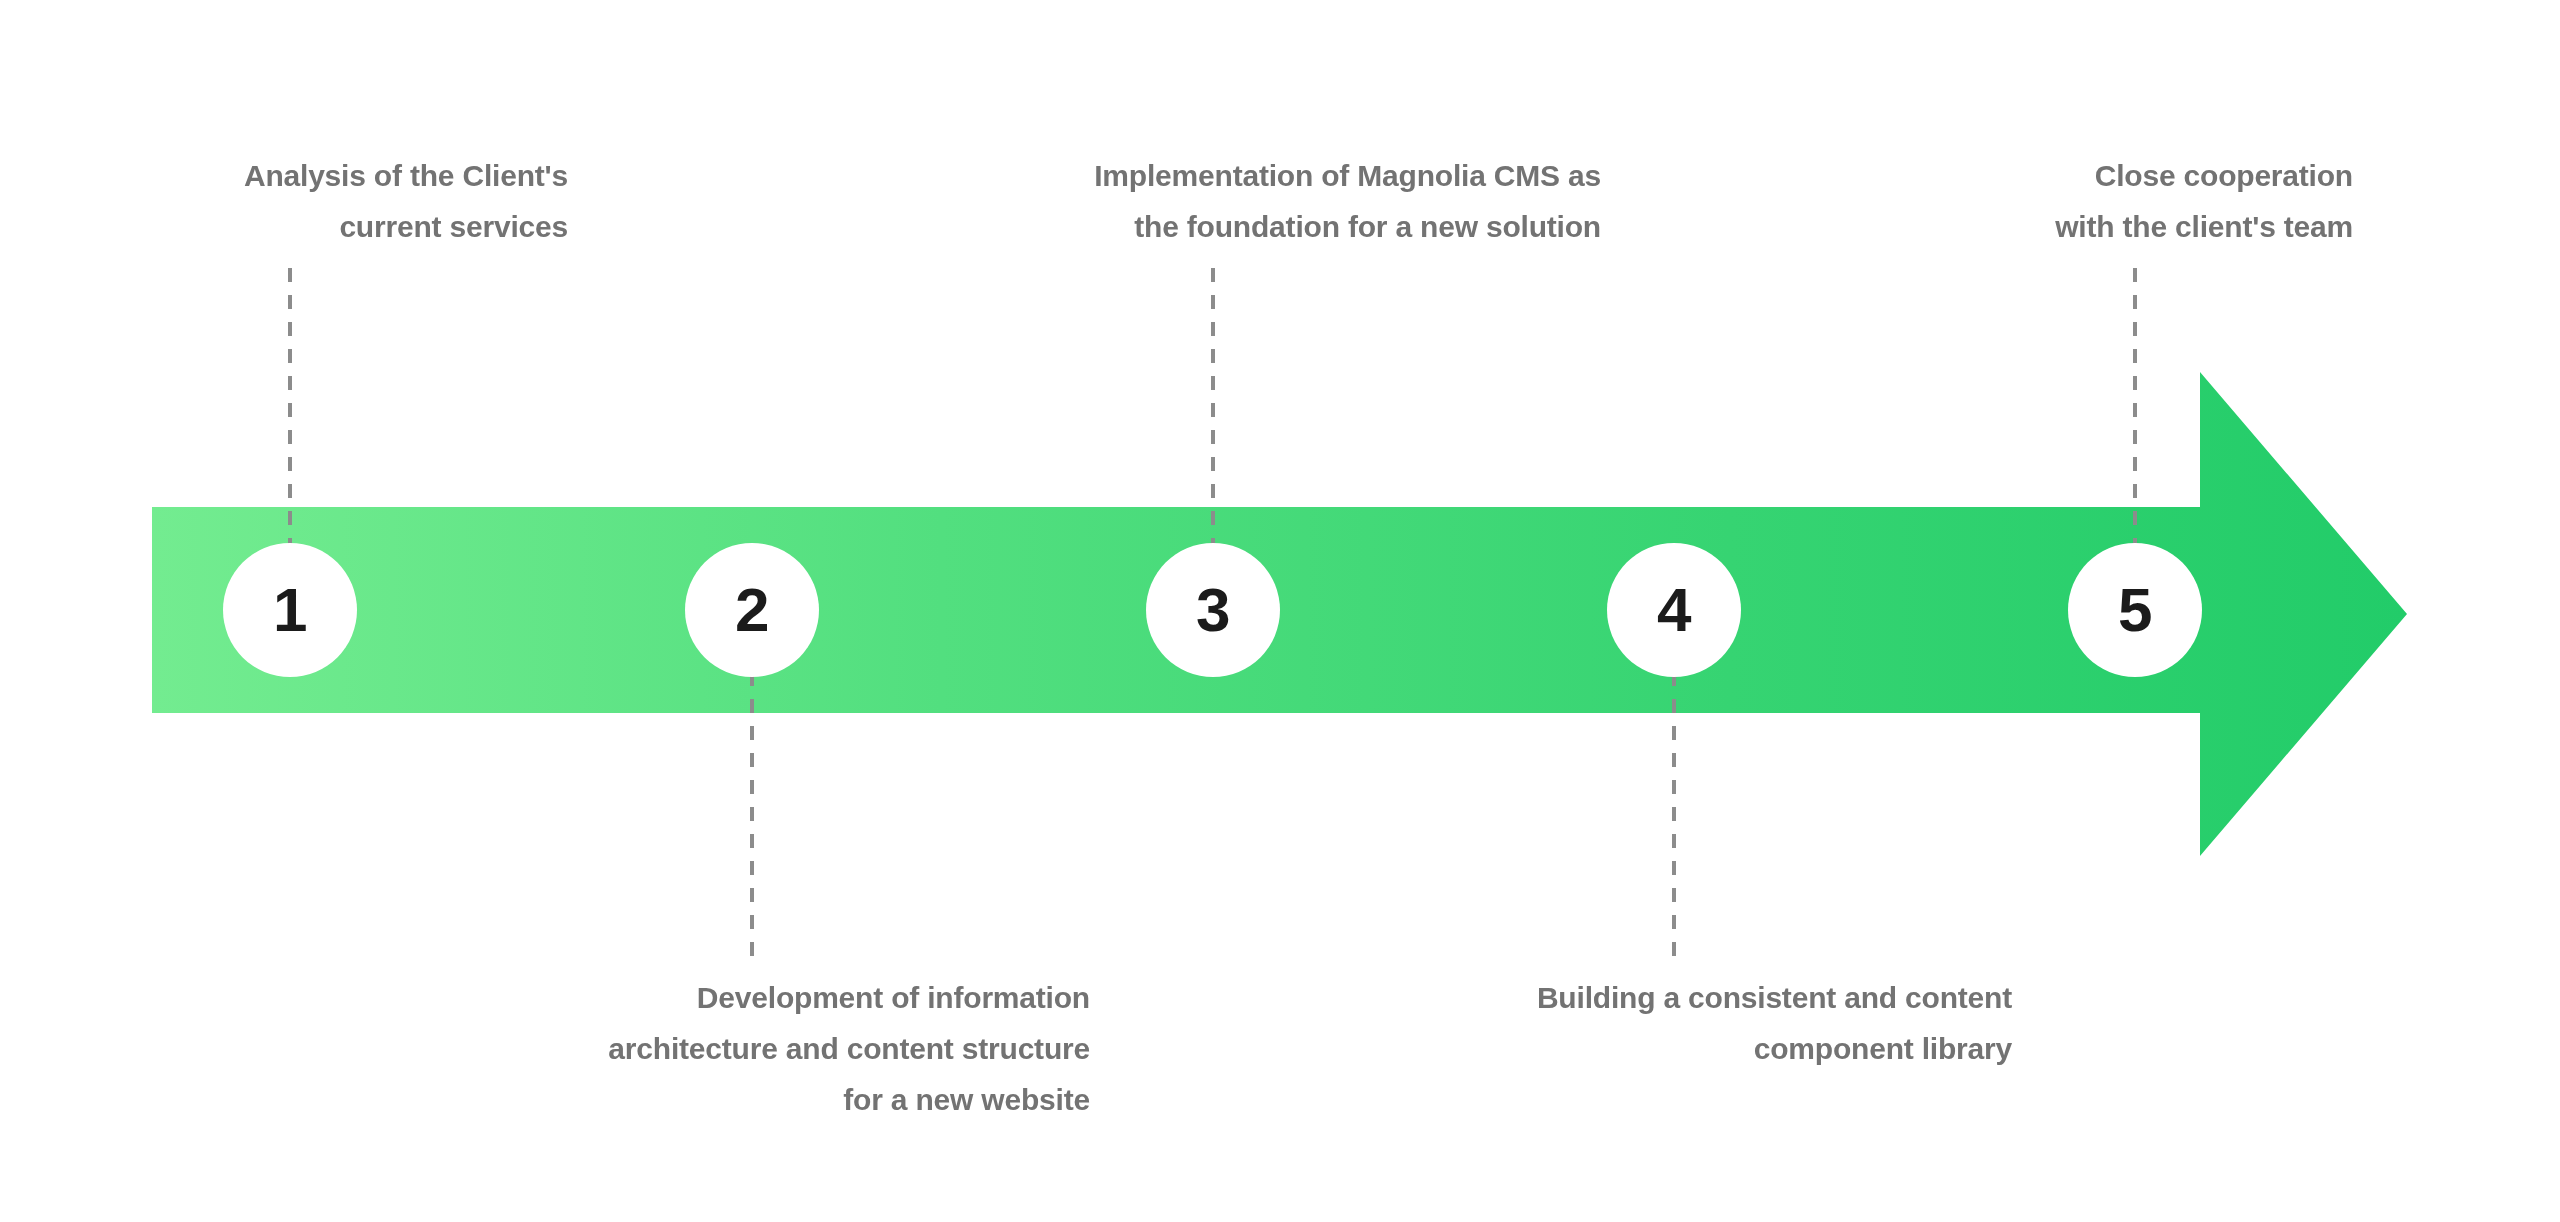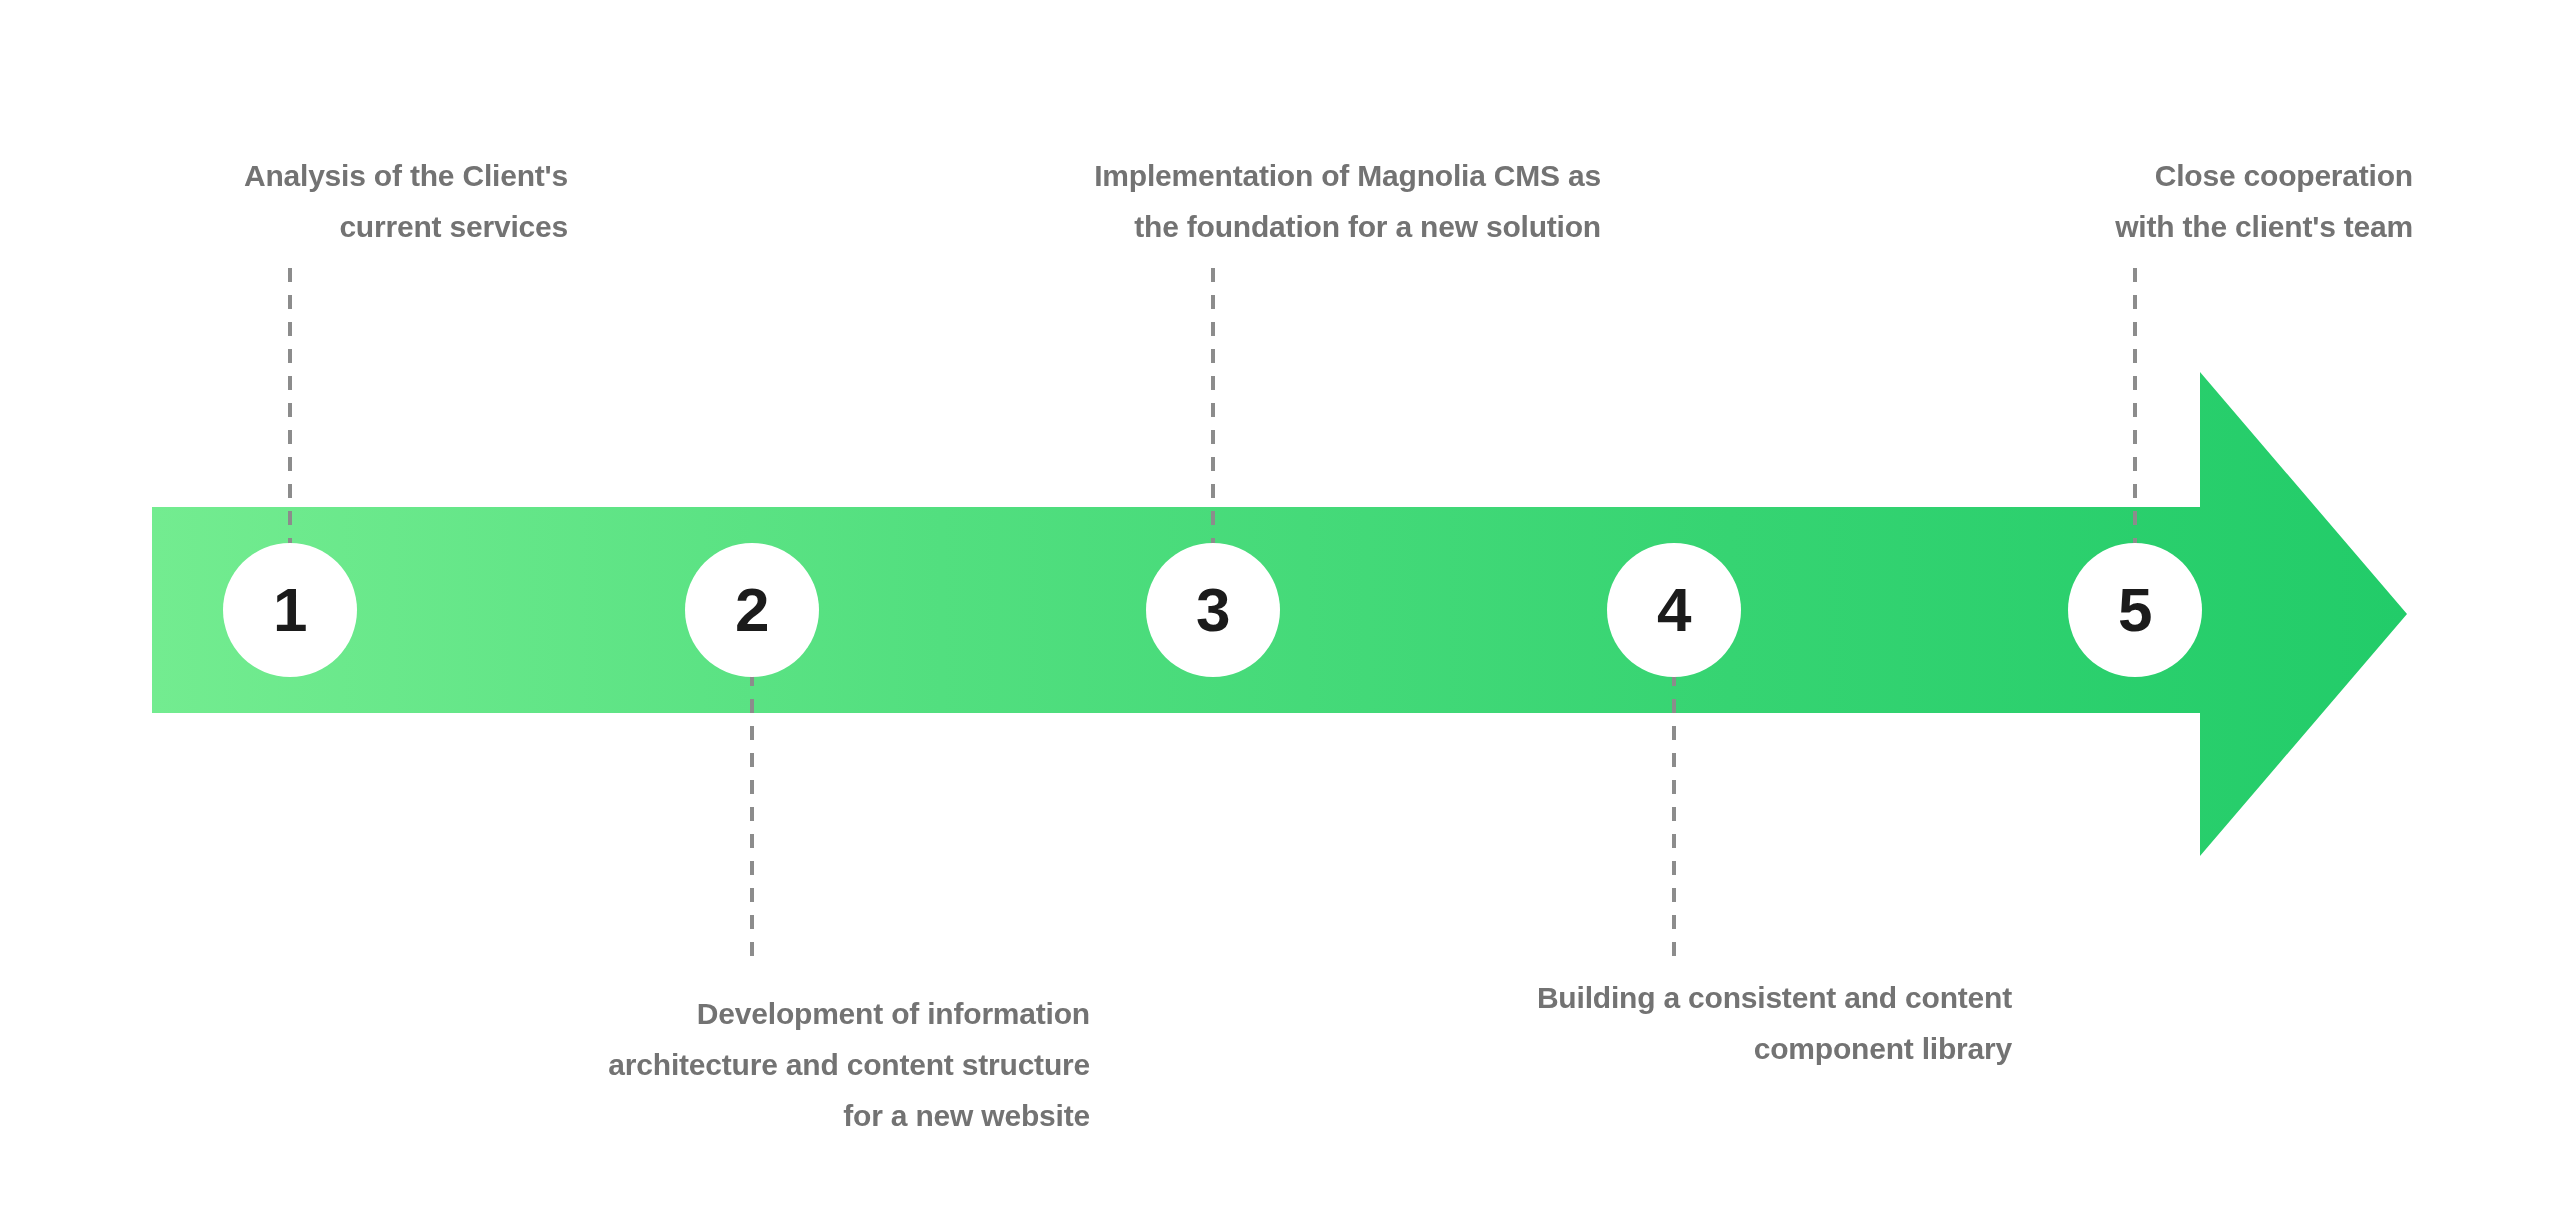--- a/index.html
+++ b/index.html
@@ -116,26 +116,26 @@
   <div class="node" style="left:1607px; top:543px;">
     <span class="node-num">4</span>
   </div>
   <div class="node" style="left:2068px; top:543px;">
     <span class="node-num">5</span>
   </div>
 
   <div class="label" style="left:8px; top:150px; width:560px;">Analysis of the Client's
 current services</div>
 
-  <div class="label" style="left:410px; top:972px; width:680px;margin-top:16px;">Development of information
+  <div class="label" style="left:410px; top:972px; width:680px;">Development of information
 architecture and content structure
 for a new website</div>
 
   <div class="label" style="left:901px; top:150px; width:700px;">Implementation of Magnolia CMS as
 the foundation for a new solution</div>
 
   <div class="label" style="left:1332px; top:972px; width:680px;">Building a consistent and content
 component library</div>
 
-  <div class="label" style="left:1853px; top:150px; width:560px;">Close cooperation
+  <div class="label" style="left:1793px; top:150px; width:560px;">Close cooperation
 with the client's team</div>
 
 </div>
 
 </body></html>

